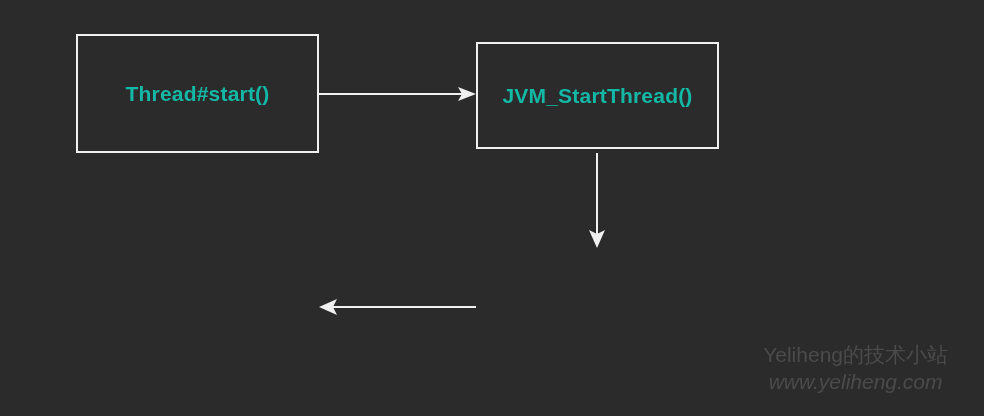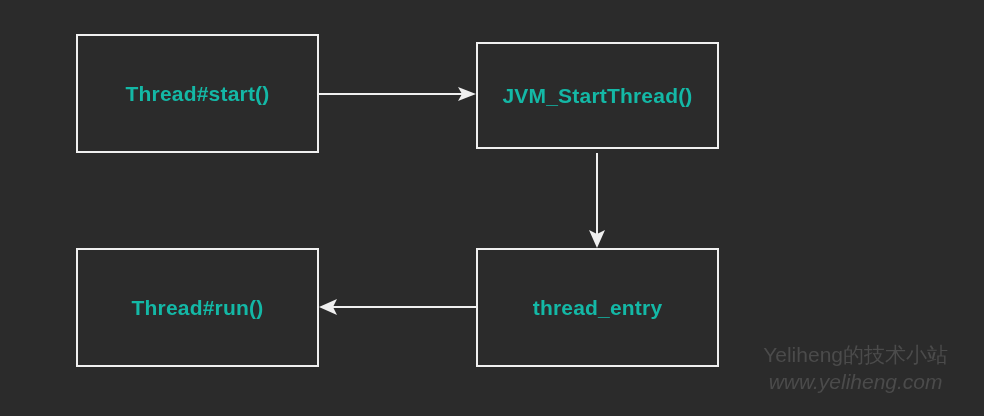--- a/index.html
+++ b/index.html
@@ -59,27 +59,21 @@
 <div id="canvas">
 
   <div class="node" style="left:76px; top:34px; width:243px; height:119px;">
     <span class="node-label">Thread#start()</span>
   </div>
 
   <div class="node" style="left:476px; top:34px; width:243px; height:107px;margin-top:8px;">
     <span class="node-label">JVM_StartThread()</span>
   </div>
 
-  <div class="node" style="left:76px; top:248px; width:243px; height:119px;">
-    <span class="node-label">Thread#run()</span>
-  </div>
 
-  <div class="node" style="left:476px; top:248px; width:243px; height:119px;">
-    <span class="node-label">thread_entry</span>
-  </div>
 
   <svg id="edge-layer" viewBox="0 0 984 416" width="984" height="416" xmlns="http://www.w3.org/2000/svg">
 
     <g>
       <line x1="319" y1="94" x2="466" y2="94" stroke="#f0f0f0" stroke-width="2"></line>
       <path d="M 476 94 L 458 87 L 462 94 L 458 101 Z" fill="#f0f0f0"></path>
     </g>
 
     <g>
       <line x1="597" y1="153" x2="597" y2="238" stroke="#f0f0f0" stroke-width="2"></line>

